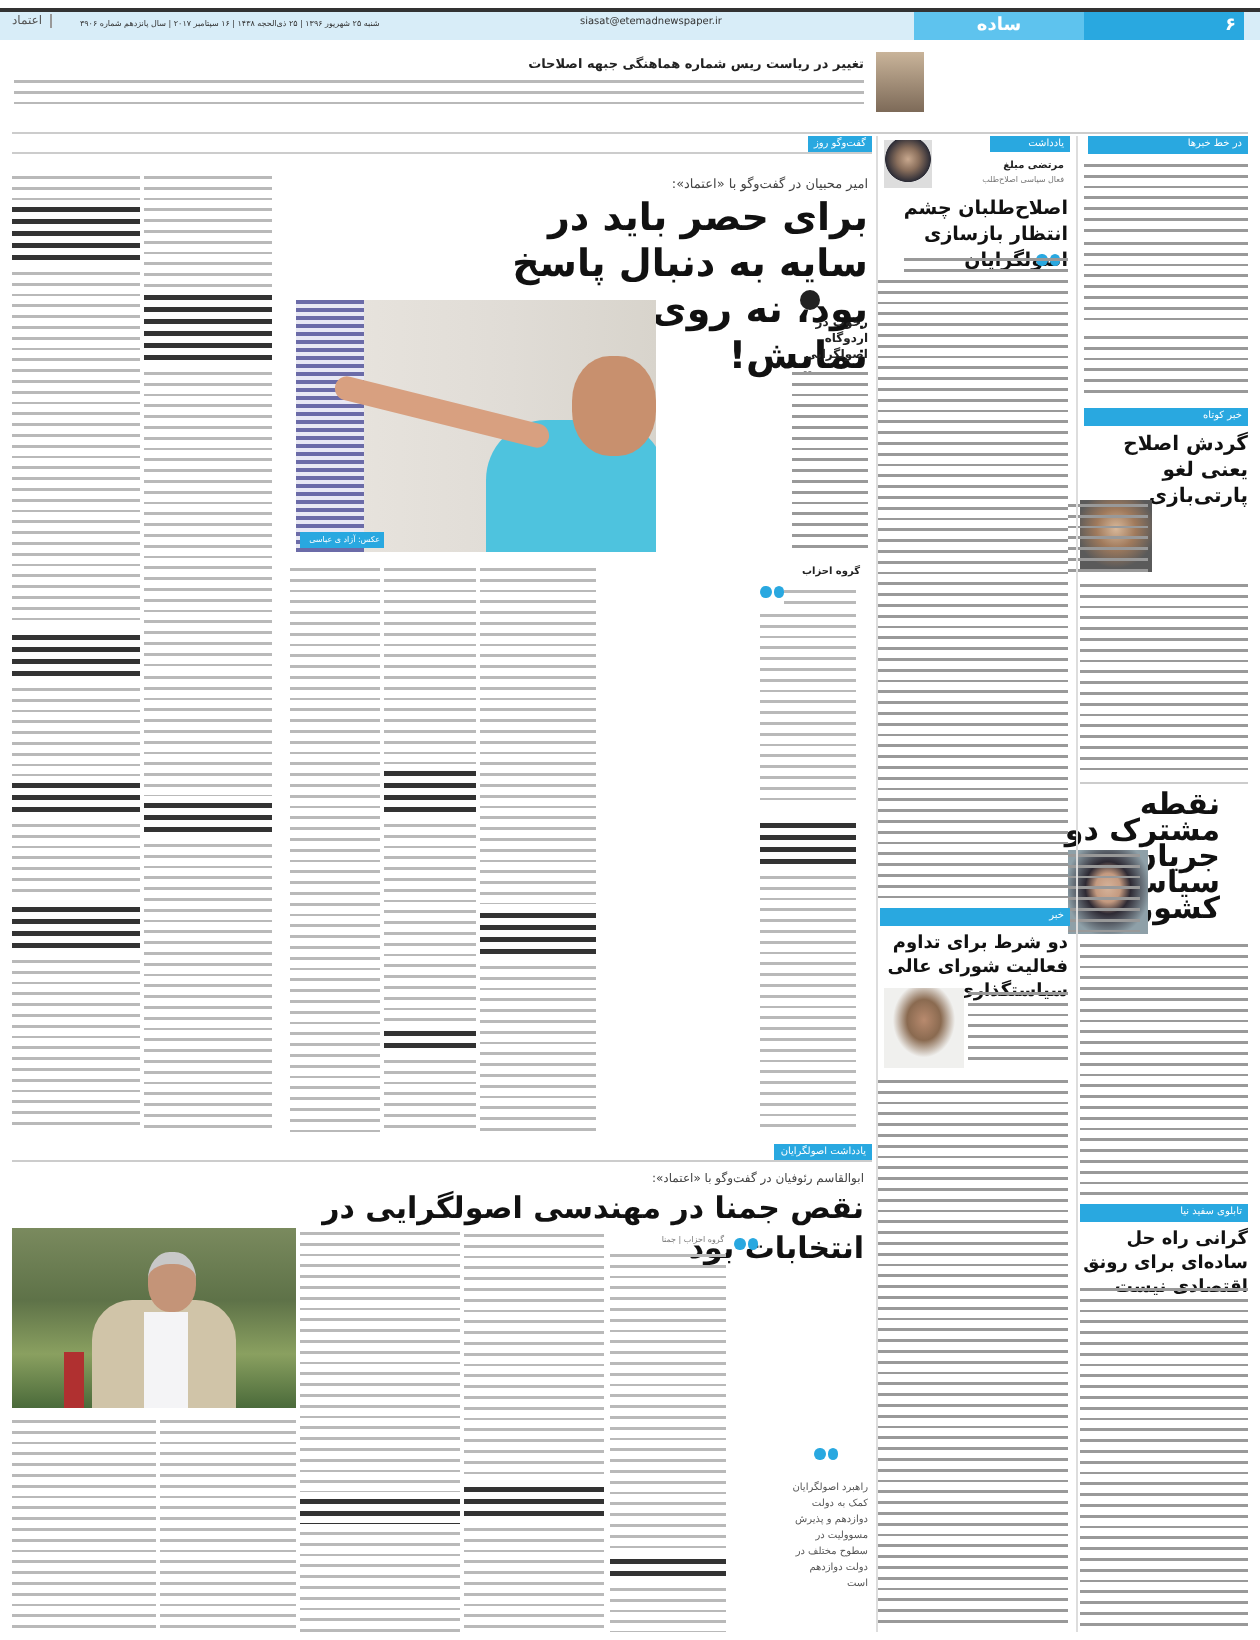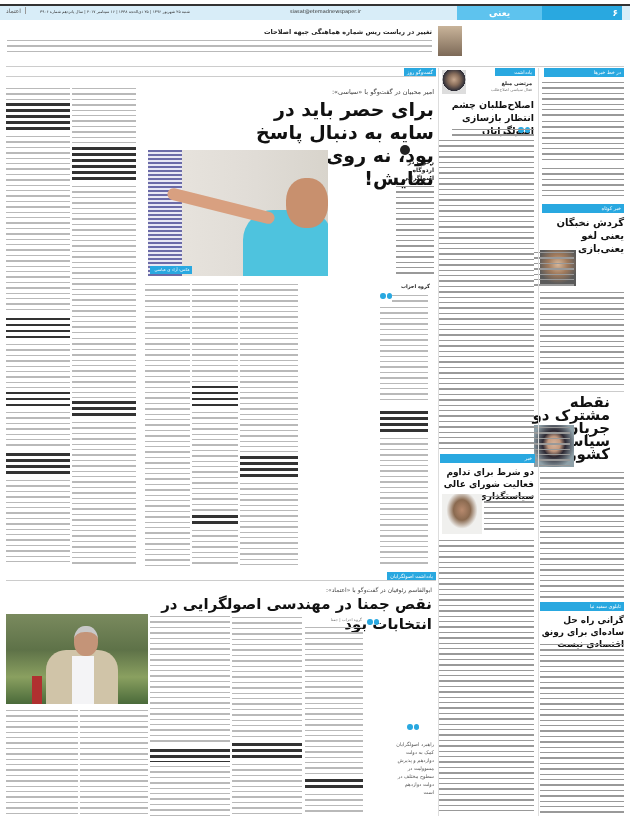--- a/index.html
+++ b/index.html
@@ -28,21 +28,21 @@
 
   .photo { background: #9a9a9a; overflow: hidden; }
   .quote-icon { width: 12px; height: 8px; display: flex; gap: 1px; }
   .quote-icon span { width: 6px; height: 6px; border-radius: 50%; background: #29a8e0; display: inline-block; }
 </style>
 </head>
 <body>
 
 <div class="abs topbar">
   <div class="pgnum">۶</div>
-  <div class="section">یعنی</div>
+  <div class="section">ساده</div>
   <div class="email">siasat@etemadnewspaper.ir</div>
   <div class="date">شنبه ۲۵ شهریور ۱۳۹۶ | ۲۵ ذی‌الحجه ۱۴۳۸ | ۱۶ سپتامبر ۲۰۱۷ | سال پانزدهم شماره ۳۹۰۶</div>
   <div class="logo">اعتماد</div>
 </div>
 
 <div class="abs photo" style="right:168px; top:26px; width:24px; height:30px; background:linear-gradient(#c9b49a,#7d6a58);"></div>
 <div class="abs head-sm" style="right:198px; top:28px; width:240px; font-size:6.5px;">تغییر در ریاست ریس شماره هماهنگی جبهه اصلاحات</div>
 <div class="abs lines" style="right:198px; top:38px; width:425px; height:17px;"></div>
 
 <div class="abs rule" style="left:6px; top:66px; width:618px;"></div>
@@ -51,21 +51,21 @@
   <span class="tag" style="float:right;">در خط خبرها</span>
 </div>
 <div class="abs" style="right:6px; top:80px; width:82px; height:120px;">
   <div class="lines-dark" style="height:36px; margin-bottom:3px;"></div>
   <div class="lines-dark" style="height:44px; margin-bottom:3px;"></div>
   <div class="lines-dark" style="height:34px;"></div>
 </div>
 <div class="abs" style="right:6px; top:204px; width:82px; height:9px; background:#29a8e0;">
   <span class="tag" style="float:right;">خبر کوتاه</span>
 </div>
-<div class="abs head-md" style="right:6px; top:216px; width:84px; font-size:10px; line-height:13px;">گردش نخبگان یعنی لغو یعنی‌بازی</div>
+<div class="abs head-md" style="right:6px; top:216px; width:84px; font-size:10px; line-height:13px;">گردش اصلاح یعنی لغو پارتی‌بازی</div>
 <div class="abs photo" style="left:540px; top:250px; width:36px; height:36px; background:radial-gradient(circle at 50% 40%, #d8b89a 0, #a07a5c 35%, #5a5a5a 70%);"></div>
 <div class="abs lines-dark" style="right:56px; top:250px; width:40px; height:36px;"></div>
 <div class="abs lines-dark" style="right:6px; top:290px; width:84px; height:96px;"></div>
 <div class="abs rule" style="right:6px; top:391px; width:84px;"></div>
 <div class="abs head-md" style="right:20px; top:396px; width:84px; font-size:15px; line-height:13px;">نقطه مشترک دو جریان سیاسی کشور</div>
 <div class="abs photo" style="left:534px; top:425px; width:40px; height:42px; background:radial-gradient(ellipse at 50% 45%, #d6b39a 0, #c49a80 22%, #2d2933 40%, #8ea0a8 75%);"></div>
 <div class="abs lines-dark" style="right:60px; top:425px; width:36px; height:42px;"></div>
 <div class="abs lines-dark" style="right:6px; top:470px; width:84px; height:128px;"></div>
 <div class="abs" style="right:6px; top:602px; width:84px; height:9px; background:#29a8e0;">
   <span class="tag" style="float:right;">تابلوی سفید نیا</span>
@@ -95,21 +95,21 @@
 <div class="abs head-md" style="right:96px; top:466px; width:96px; font-size:9px; line-height:12px;">دو شرط برای تداوم فعالیت شورای عالی سیاستگذاری</div>
 <div class="abs photo" style="left:442px; top:494px; width:40px; height:40px; background:radial-gradient(ellipse at 50% 40%, #b88a6e 0, #8a6a50 30%, #f0f0ee 55%);"></div>
 <div class="abs lines-dark" style="right:96px; top:494px; width:50px; height:40px;"></div>
 <div class="abs lines-dark" style="right:96px; top:538px; width:96px; height:276px;"></div>
 
 <div class="abs vrule" style="left:438px; top:68px; height:748px; background:#ddd;"></div>
 
 <div class="abs" style="left:6px; top:68px; width:430px; height:9px; border-bottom:1px solid #ccc;">
   <span class="tag" style="position:absolute; right:0;">گفت‌وگو روز</span>
 </div>
-<div class="abs kicker" style="right:196px; top:88px; width:200px; font-size:6.5px;">امیر محبیان در گفت‌وگو با «سیاسی»:</div>
+<div class="abs kicker" style="right:196px; top:88px; width:200px; font-size:6.5px;">امیر محبیان در گفت‌وگو با «اعتماد»:</div>
 <div class="abs head-lg" style="right:196px; top:98px; width:210px;">برای حصر باید در سایه به دنبال پاسخ بود، نه روی سن نمایش!</div>
 
 <div class="abs photo" style="left:148px; top:150px; width:180px; height:126px; background:linear-gradient(90deg, #3a3a66 0, #7a7ab0 4%, #ddd 5%, #9898c4 6%, #e8e4de 10%, #e0dcd6 60%, #d8d4cc 100%);">
   <div style="position:absolute; left:0; top:0; width:34px; height:126px; background:repeating-linear-gradient(to bottom, #6b6ba8 0, #6b6ba8 2px, #e8e8f4 2px, #e8e8f4 4px);"></div>
   <div style="position:absolute; left:95px; top:60px; width:90px; height:70px; background:#4ec3de; border-radius:30px 30px 0 0;"></div>
   <div style="position:absolute; left:138px; top:28px; width:42px; height:50px; background:#c8906e; border-radius:45%;"></div>
   <div style="position:absolute; left:18px; top:50px; width:110px; height:12px; background:#d8a080; transform:rotate(14deg); border-radius:6px;"></div>
   <div style="position:absolute; left:2px; top:116px; width:42px; height:8px; background:#29a8e0; color:#fff; font-size:4px; line-height:8px; padding-right:2px;">عکس: آزاد ی عباسی</div>
 </div>
 

